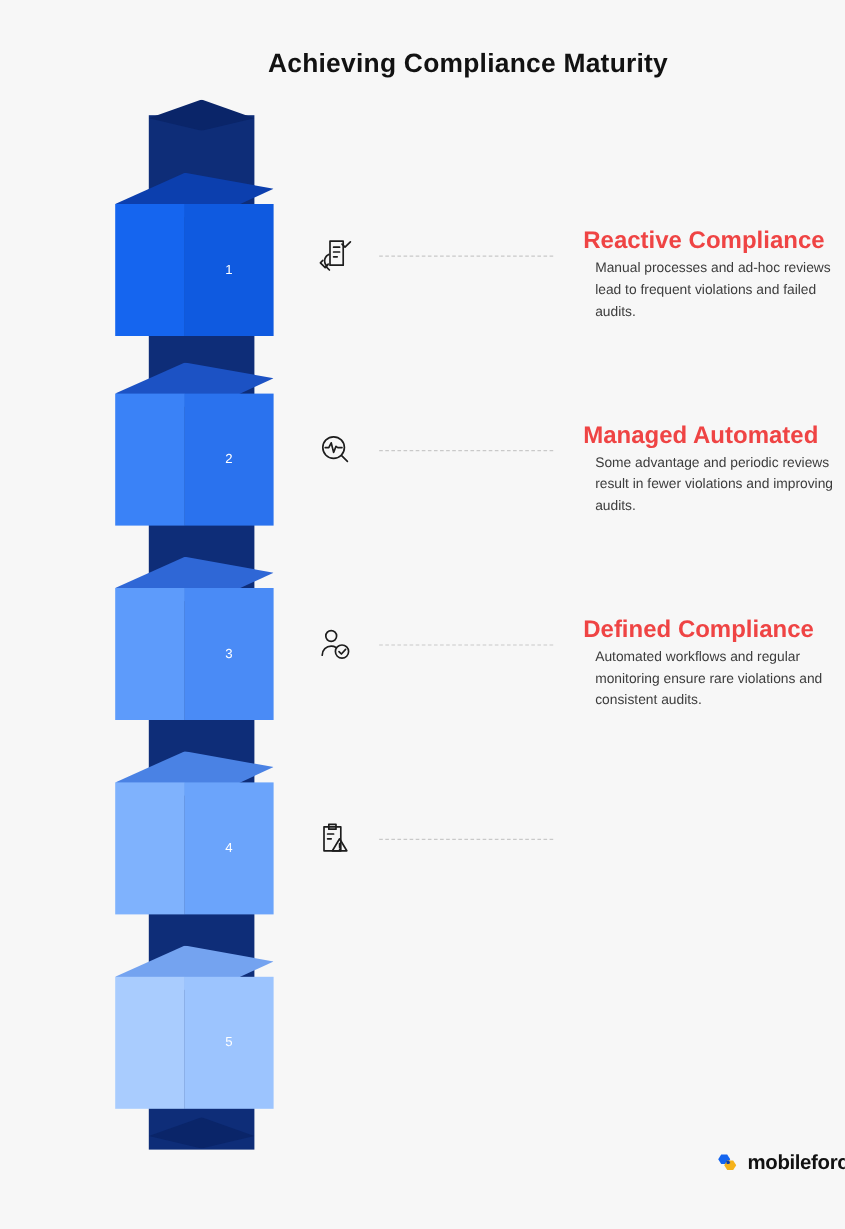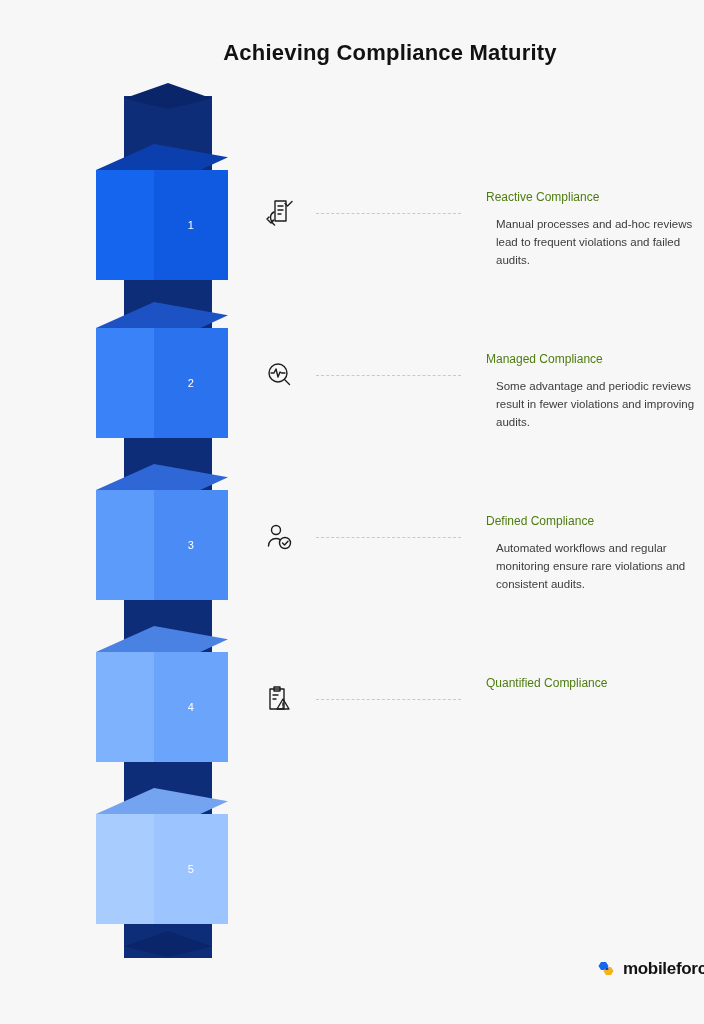--- a/index.html
+++ b/index.html
@@ -129,23 +129,23 @@
     position: absolute;
     left: 68px;
     top: 97px;
     width: 145px;
     border-top: 1px dashed #c9c9c9;
   }
   .row-title {
     position: absolute;
     left: 238px;
     top: 74px;
-    font-size: 12px;
-    color: #4d7c0f;
-    font-weight: normal;
+    font-size: 20px;
+    color: #ef4444;
+    font-weight: bold;
   }
   .row-desc {
     position: absolute;
     left: 248px;
     top: 100px;
     width: 200px;
     font-size: 11.5px;
     line-height: 1.55;
     color: #3c3c3c;
   }
@@ -247,21 +247,21 @@
 
     <div class="row" style="top:182px;">
       <div class="icon-box">
         <svg width="36" height="36" viewBox="0 0 36 36" fill="none" stroke="#1d1d1d" stroke-width="1.4" stroke-linecap="round" stroke-linejoin="round">
           <circle cx="17" cy="16" r="9"></circle>
           <path d="M10 16h3l2-4 2 8 2-5 1.5 1h3.5"></path>
           <path d="M23.5 22.5l5 5"></path>
         </svg>
       </div>
       <div class="dashline"></div>
-      <div class="row-title">Managed Compliance</div>
+      <div class="row-title">Managed Automated</div>
       <div class="row-desc">Some advantage and periodic reviews result in fewer violations and improving audits.</div>
     </div>
 
     <div class="row" style="top:344px;">
       <div class="icon-box">
         <svg width="36" height="36" viewBox="0 0 36 36" fill="none" stroke="#1d1d1d" stroke-width="1.4" stroke-linecap="round" stroke-linejoin="round">
           <circle cx="15" cy="11" r="4.5"></circle>
           <path d="M7.5 27c0-4.5 3.4-7.5 7.5-7.5 1.5 0 2.9.4 4 1.1"></path>
           <circle cx="24" cy="24" r="5.5"></circle>
           <path d="M21.5 24l2 2 3.5-3.8"></path>
@@ -276,21 +276,20 @@
       <div class="icon-box">
         <svg width="36" height="36" viewBox="0 0 36 36" fill="none" stroke="#1d1d1d" stroke-width="1.4" stroke-linecap="round" stroke-linejoin="round">
           <path d="M9 8h14v20H9z"></path>
           <path d="M13 6h6v4h-6z"></path>
           <path d="M12 14h5M12 18h3"></path>
           <path d="M22 18l6 10h-12z"></path>
           <path d="M22 22v3M22 26.6v.1"></path>
         </svg>
       </div>
       <div class="dashline"></div>
-      <div class="row-title">Quantified Compliance</div>
     </div>
 
   </div>
 
   <div class="logo">
     <span class="logo-mark">
       <svg width="22" height="22" viewBox="0 0 22 22">
         <path d="M7 4 L12 4 L14.5 8 L12 12 L7 12 L4.5 8 Z" fill="#1565ef"></path>
         <path d="M12 9 L17 9 L19.5 13 L17 17 L12 17 L9.5 13 Z" fill="#f5b21a"></path>
         <path d="M11.2 9.2 L13.6 9.2 L14.6 11.2 L13.2 12 L11.6 12 Z" fill="#0c3fae"></path>

